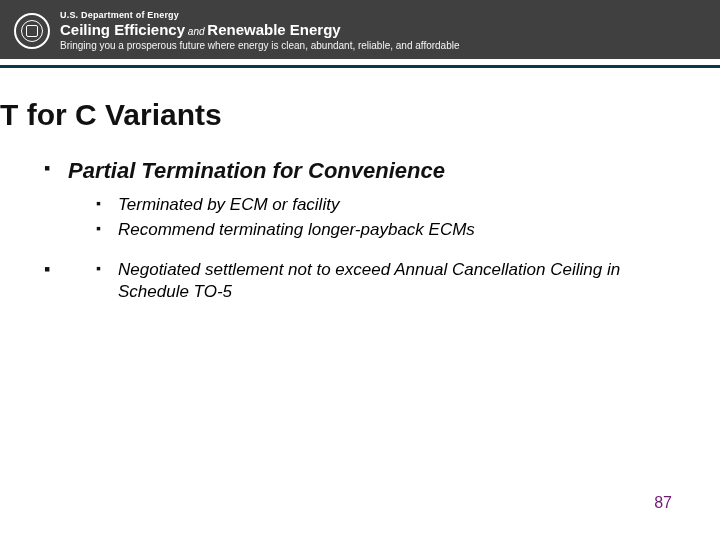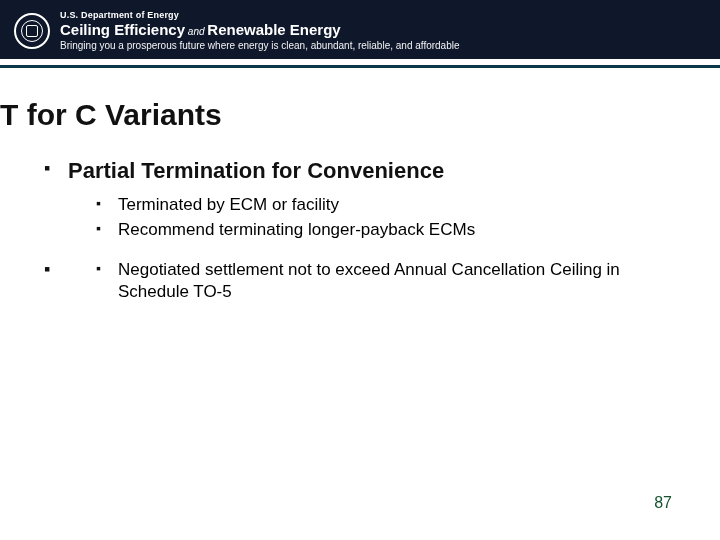--- a/index.html
+++ b/index.html
@@ -5,21 +5,21 @@
   * { margin: 0; padding: 0; box-sizing: border-box; }
   body {
     width: 720px;
     height: 540px;
     font-family: Arial, Helvetica, sans-serif;
     background: #ffffff;
     position: relative;
     overflow: hidden;
   }
   .banner {
-    background: #0f172a;
+    background: #404040;
     color: #ffffff;
     padding: 10px 14px 8px 14px;
     display: flex;
     align-items: center;
     gap: 10px;
   }
   .seal {
     width: 36px;
     height: 36px;
     border: 2px solid #ffffff;
@@ -58,20 +58,21 @@
   .slide-title {
     text-align: left;
     font-size: 30px;
     font-weight: bold;
     color: #111111;
     margin-top: 30px;
     margin-bottom: 26px;
   }
   .content {
     padding: 0 44px;
+    font-style: italic;
   }
   ul.l1 {
     list-style: none;
   }
   ul.l1 > li {
     position: relative;
     padding-left: 24px;
     font-size: 22px;
     font-weight: bold;
     color: #111111;
@@ -105,21 +106,21 @@
     left: 0;
     top: 0;
     font-size: 14px;
     color: #111111;
   }
   .page-number {
     position: absolute;
     right: 48px;
     bottom: 28px;
     font-size: 16px;
-    color: #14532d;
+    color: #701a75;
   }
 </style>
 </head>
 <body>
 
 <div class="banner">
   <div class="seal">
     <div class="seal-inner"></div>
   </div>
   <div class="banner-text">

